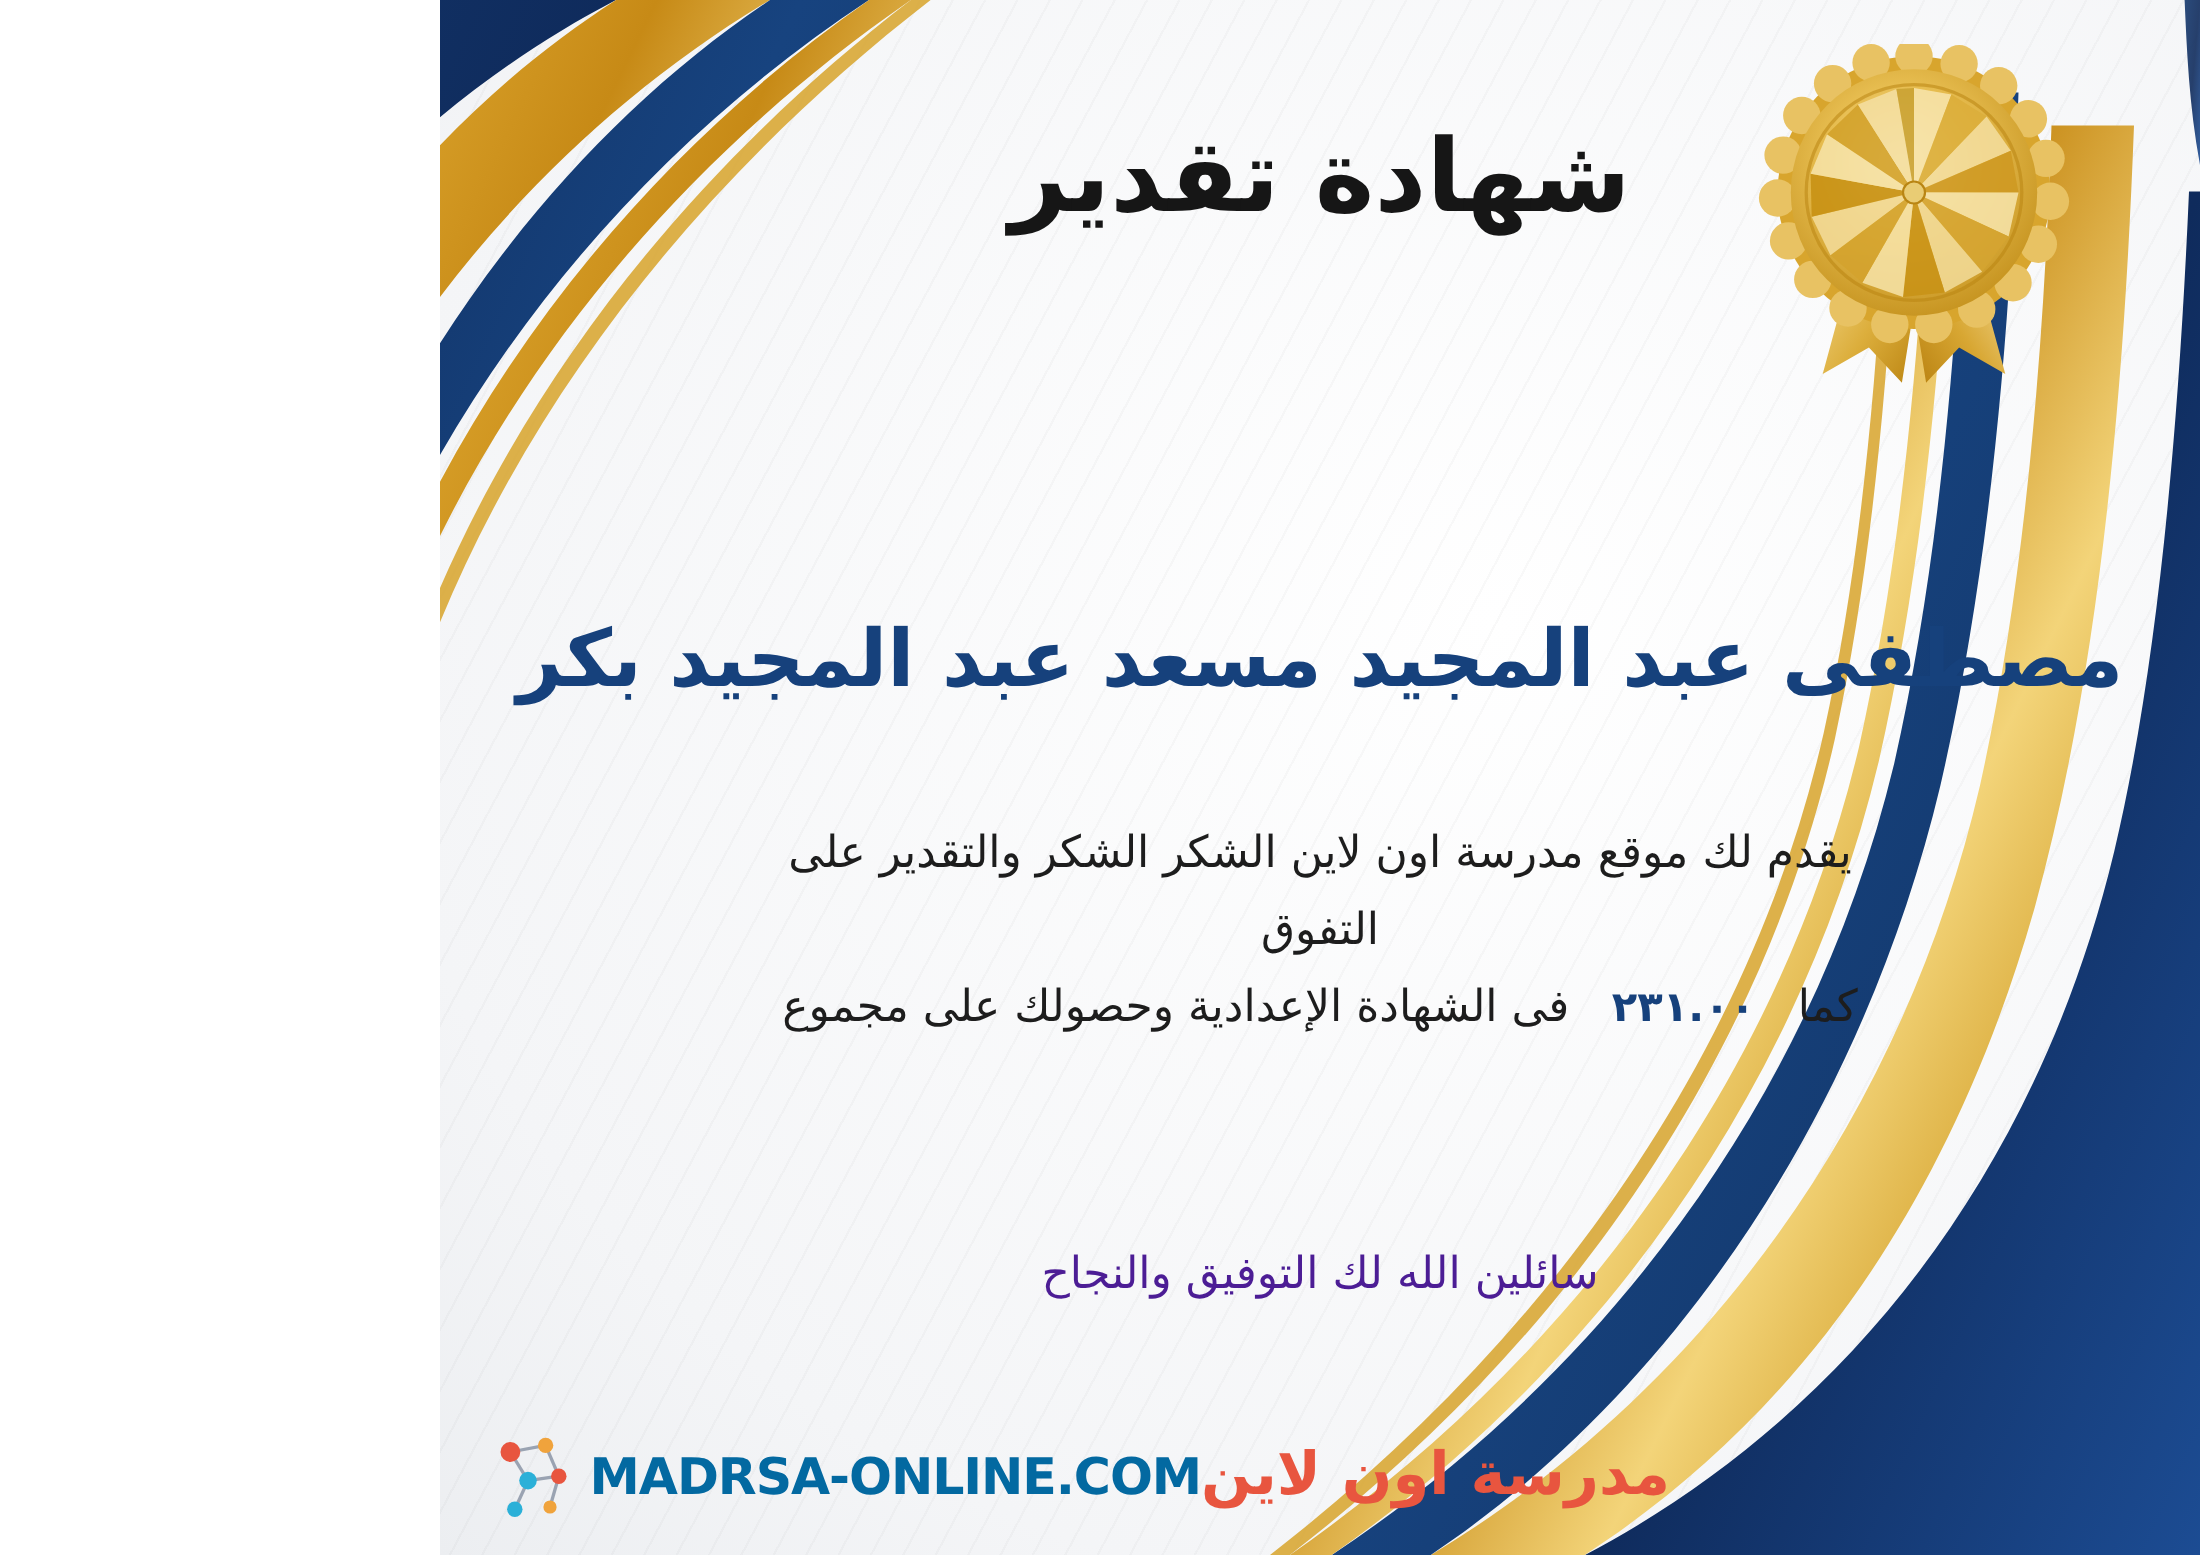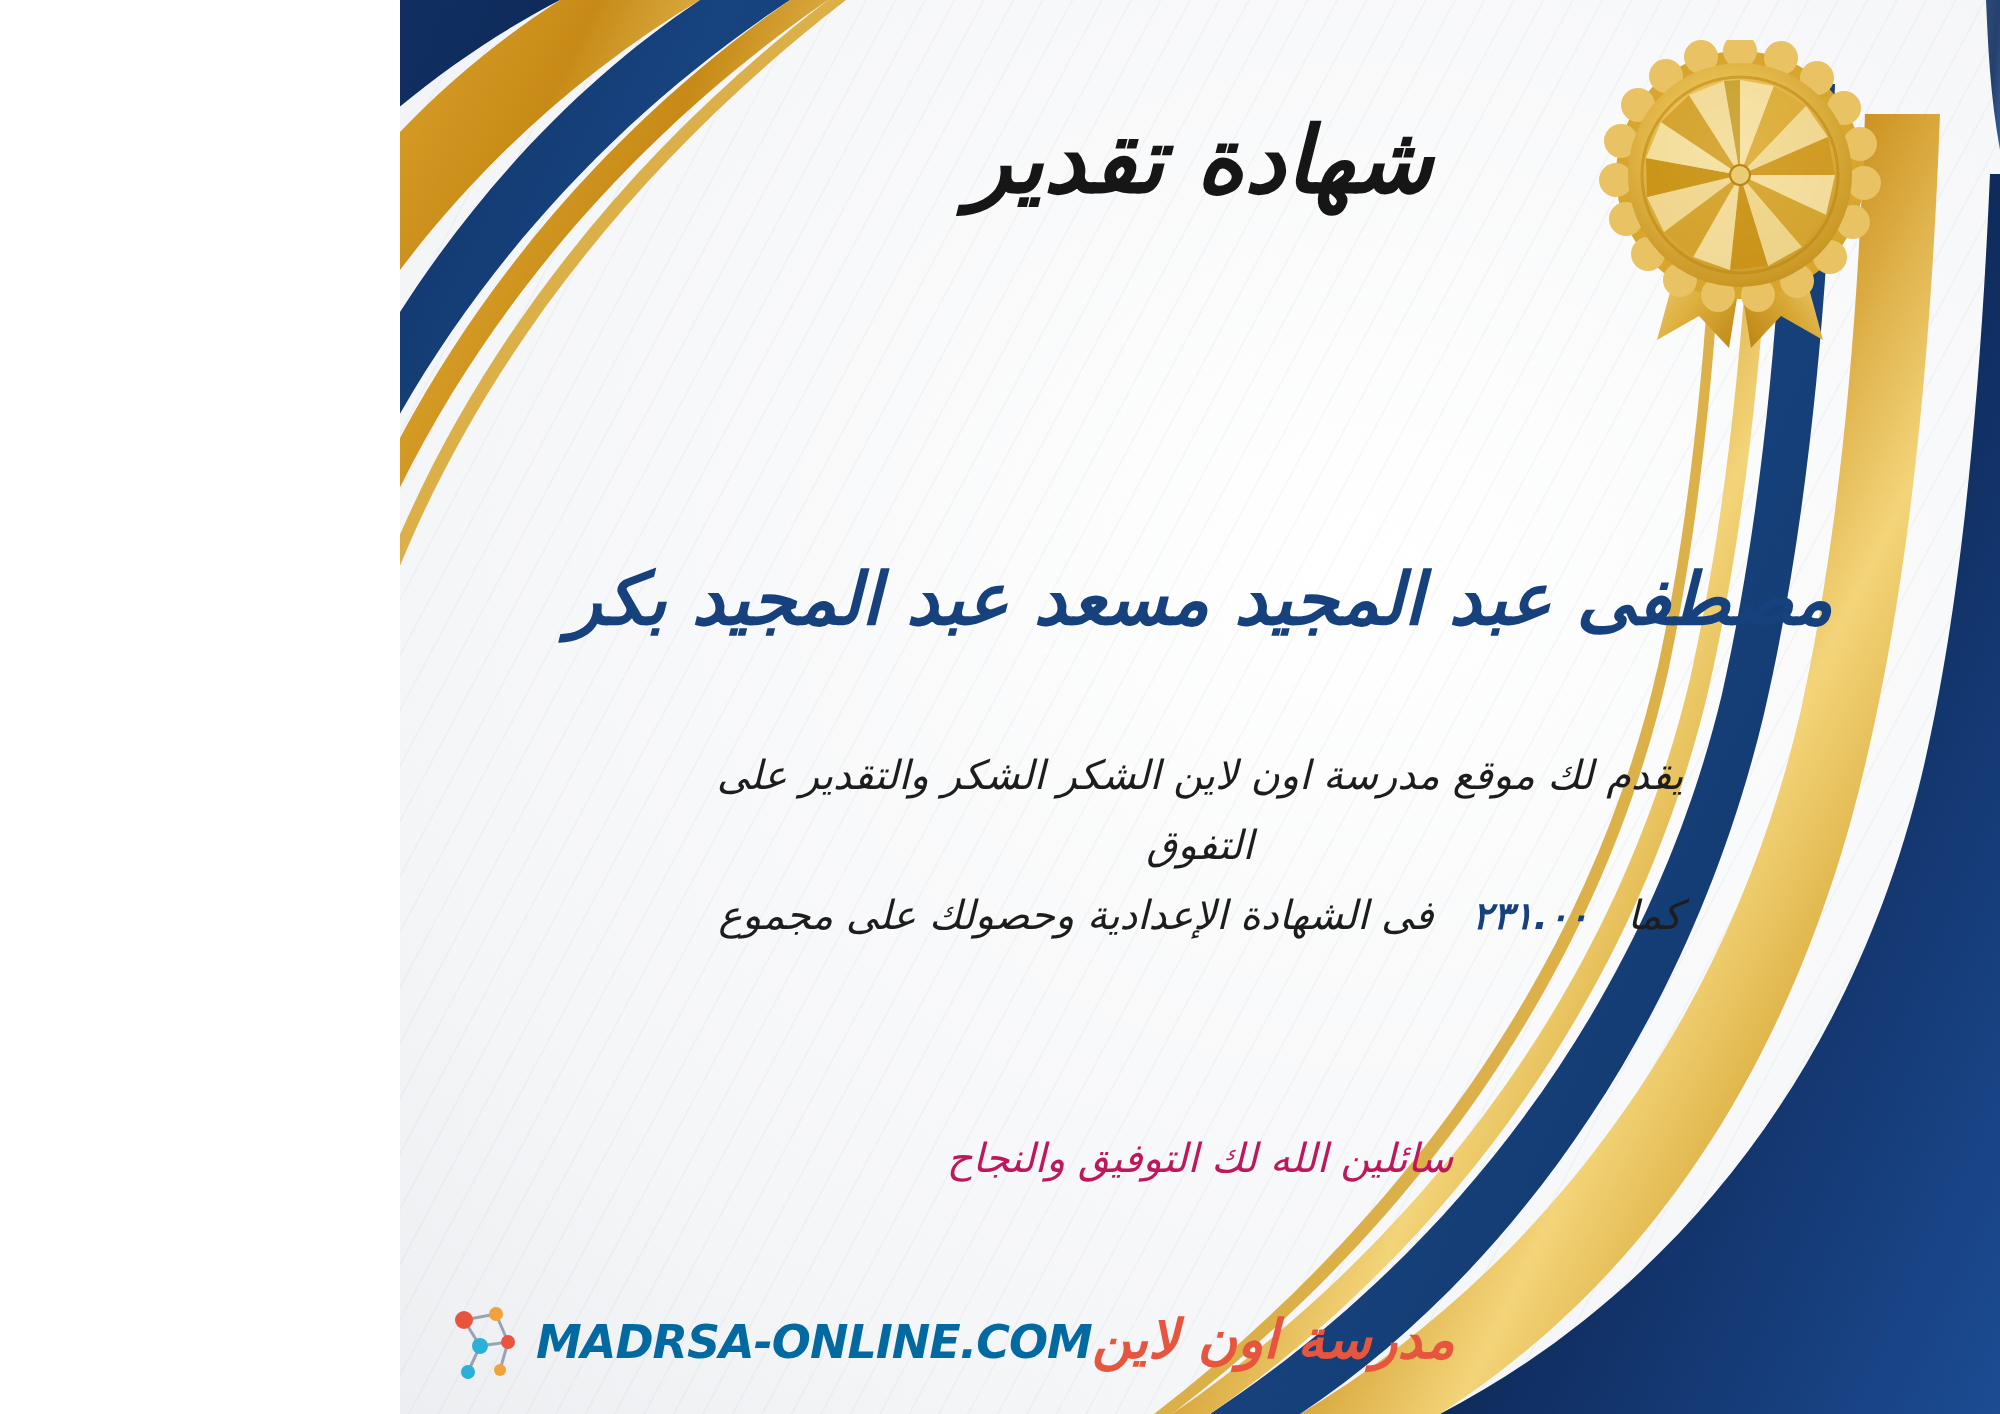--- a/index.html
+++ b/index.html
@@ -13,21 +13,20 @@
     overflow: hidden;
     font-family: "DejaVu Sans", "Liberation Sans", sans-serif;
   }
 
   .certificate {
     position: relative;
     width: 1600px;
     height: 1414px;
     background: #ffffff;
     overflow: hidden;
-    font-style: italic;
   }
 
   
   .paper-texture {
     position: absolute;
     inset: 0;
     background:
       repeating-linear-gradient(
         -62deg,
         rgba(0,0,0,0.022) 0px,
@@ -105,21 +104,21 @@
     letter-spacing: 2px;
   }
 
   .closing {
     position: absolute;
     top: 1135px;
     left: 300px;
     right: 300px;
     text-align: center;
     font-size: 40px;
-    color: #be185d;
+    color: #4c1d95;
   }
 
   
   .brand {
     position: absolute;
     left: 34px;
     bottom: 28px;
     display: flex;
     align-items: center;
     gap: 10px;

